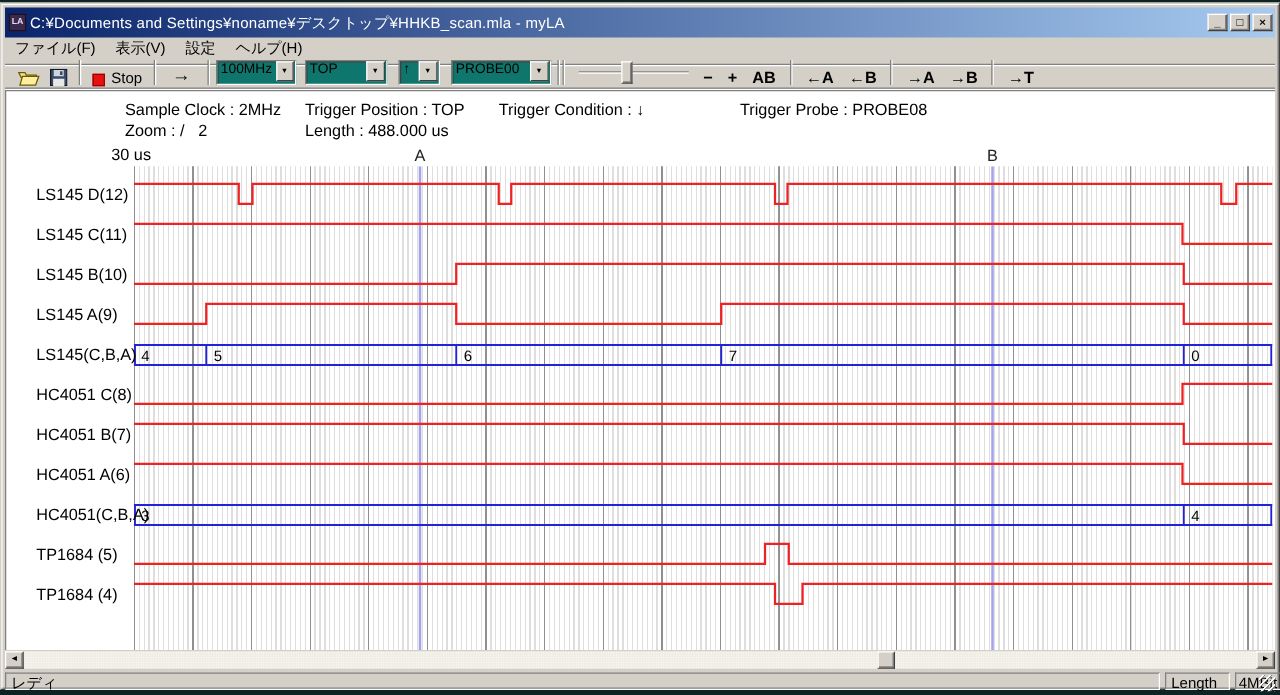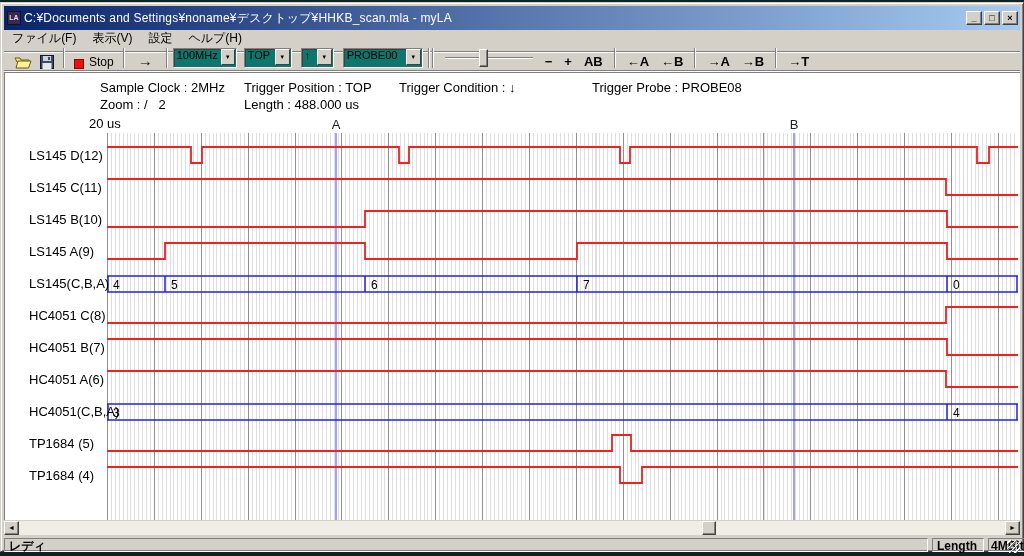--- a/index.html
+++ b/index.html
@@ -80,21 +80,21 @@
   .sbtn { position:absolute; top:0; width:15px; height:14px; background:#d4d0c8;
     border:1px solid; border-color:#fff #404040 #404040 #fff; box-shadow:inset -1px -1px 0 #808080;
     font-size:7px; line-height:12px; text-align:center; color:#000; }
   .sbtn.left { left:0; } .sbtn.right { right:0; }
   .sthumb { position:absolute; top:0; left:698px; width:14px; height:14px; background:#d4d0c8;
     border:1px solid; border-color:#fff #404040 #404040 #fff; box-shadow:inset -1px -1px 0 #808080; }
 
   
   .statusbar { position:absolute; top:534px; left:3px; right:3px; height:17px; font-size:12px; }
   .spanel { position:absolute; top:1px; height:14px; border:1px solid;
-    border-color:#808080 #fff #fff #808080; padding:0 4px; line-height:14px; white-space:nowrap;font-weight:bold; }
+    border-color:#808080 #fff #fff #808080; padding:0 4px; line-height:14px; white-space:nowrap; }
   .spanel.ready { left:0; width:924px; }
   .spanel.online { left:928px; width:52px; }
   .spanel.mem { left:984px; width:46px; padding:0 2px; }
   .grip { position:absolute; right:0; top:3px; width:13px; height:13px;
     background:repeating-linear-gradient(135deg, transparent 0 2px, #fff 2px 3px, #808080 3px 4px); }
 </style>
 </head>
 <body>
 
 <div class="window">
@@ -141,21 +141,21 @@
       <span>Stop</span>
     </div>
     <div class="tsep"></div>
     <div class="tbtn arrow-btn">→</div>
     <div class="tsep"></div>
 
     <div class="combo" style="width:64px">
       <span class="val">100MHz</span>
       <span class="drop">▼</span>
     </div>
-    <div class="combo" style="width:48px;margin-left:7px">
+    <div class="combo" style="width:66px;margin-left:7px">
       <span class="val">TOP</span>
       <span class="drop">▼</span>
     </div>
     <div class="combo" style="width:33px;margin-left:9px">
       <span class="val">↑</span>
       <span class="drop">▼</span>
     </div>
     <div class="combo" style="width:80px;margin-left:9px">
       <span class="val">PROBE00</span>
       <span class="drop">▼</span>
@@ -183,21 +183,21 @@
   </div>
 
   <div class="client" id="client">
     <div class="info-text" style="left:95px;top:7px">Sample Clock : 2MHz</div>
     <div class="info-text" style="left:239px;top:7px">Trigger Position : TOP</div>
     <div class="info-text" style="left:394px;top:7px">Trigger Condition : ↓</div>
     <div class="info-text" style="left:587px;top:7px">Trigger Probe : PROBE08</div>
     <div class="info-text" style="left:95px;top:24px">Zoom : /   2</div>
     <div class="info-text" style="left:239px;top:24px">Length : 488.000 us</div>
 
-    <div class="scale-label">20 us</div>
+    <div class="scale-label">30 us</div>
 
     <div class="panel" id="panel">
         <svg width="911" height="388">
           <line x1="229" y1="0" x2="229" y2="388" stroke="#a3a3ec" stroke-width="2"></line>
           <line x1="687" y1="0" x2="687" y2="388" stroke="#a3a3ec" stroke-width="2"></line>
           <path d="M 0 14 L 84 14 L 84 30 L 95 30 L 95 14 L 292 14 L 292 30 L 302 30 L 302 14 L 513 14 L 513 30 L 523 30 L 523 14 L 870 14 L 870 30 L 882 30 L 882 14 L 911 14" fill="none" stroke="#ee2222" stroke-width="1.8"></path>
           <path d="M 0 46 L 839 46 L 839 62 L 911 62" fill="none" stroke="#ee2222" stroke-width="1.8"></path>
           <path d="M 0 94 L 258 94 L 258 78 L 840 78 L 840 94 L 911 94" fill="none" stroke="#ee2222" stroke-width="1.8"></path>
           <path d="M 0 126 L 58 126 L 58 110 L 258 110 L 258 126 L 470 126 L 470 110 L 840 110 L 840 126 L 911 126" fill="none" stroke="#ee2222" stroke-width="1.8"></path>
           <line x1="0" y1="143" x2="911" y2="143" stroke="#2323d6" stroke-width="1.5"></line>

